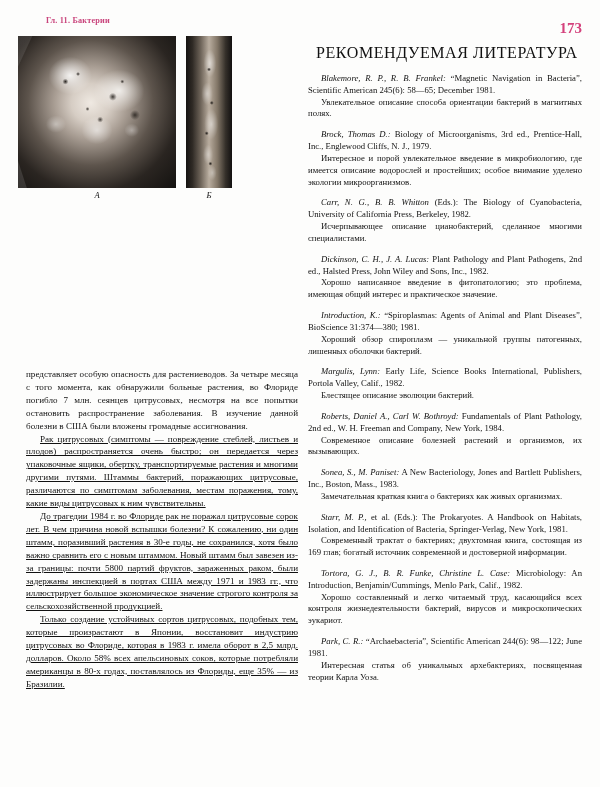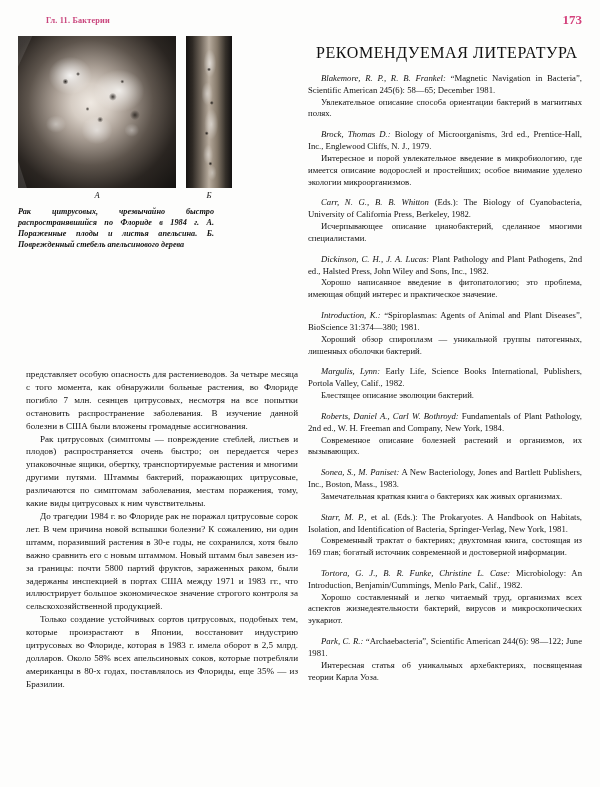--- a/index.html
+++ b/index.html
@@ -28,23 +28,23 @@
     top: 16px;
     left: 18px;
     font-size: 8.2px;
     font-weight: bold;
     color: #c9447c;
     letter-spacing: 0.2px;
     padding-left: 28px;
   }
   .folio {
     position: absolute;
-    top: 12px;
+    top: 20px;
     right: 18px;
-    font-size: 13px;
+    font-size: 15px;
     font-weight: bold;
     color: #d4417c;
   }
 
   
   .col-left {
     position: absolute;
     left: 18px;
     top: 36px;
     width: 272px;
@@ -166,21 +166,21 @@
     left: 26px;
     top: 368px;
     width: 272px;
     font-size: 9.1px;
     line-height: 1.42;
     text-align: justify;
     text-justify: inter-word;
     hyphens: manual;
   }
   .body-text p { margin: 0; }
-  .body-text p + p { text-indent: 14px; }
+  .body-text p + p { text-indent: 14px; text-decoration: underline; }
 
   
   .biblio-title {
     font-size: 16px;
     letter-spacing: 0.6px;
     margin: 0 0 11px 8px;
     font-weight: normal;
   }
   .ref {
     margin-bottom: 9px;
@@ -215,21 +215,20 @@
           <div class="photoA"></div>
         </div>
         <div class="plate plate-b">
           <div class="photoB"></div>
         </div>
       </div>
       <div class="plate-row">
         <div class="plate-label label-a">А</div>
         <div class="plate-label label-b">Б</div>
       </div>
-      <div class="caption">Рак цитрусовых, чрезвычайно быстро распространявшийся по Флориде в 1984 г. А. Пораженные плоды и листья апельсина. Б. Поврежденный стебель апельсинового дерева</div>
     </div>
   </div>
 
   <div class="body-text">
     <p>представляет особую опасность для растениеводов. За четыре месяца с того момента, как обнаружили больные растения, во Флориде погибло 7 млн. сеянцев цитрусовых, несмотря на все попытки остановить распространение заболевания. В изучение данной болезни в США были вложены громадные ассигнования.</p>
     <p>Рак цитрусовых (симптомы — повреждение стеблей, листьев и плодов) распространяется очень быстро; он передается через упаковочные ящики, обертку, транспортируемые растения и многими другими путями. Штаммы бактерий, поражающих цитрусовые, различаются по симптомам заболевания, местам поражения, тому, какие виды цитрусовых к ним чувствительны.</p>
     <p>До трагедии 1984 г. во Флориде рак не поражал цитрусовые сорок лет. В чем причина новой вспышки болезни? К сожалению, ни один штамм, поразивший растения в 30-е годы, не сохранился, хотя было важно сравнить его с новым штаммом. Новый штамм был завезен из-за границы: почти 5800 партий фруктов, зараженных раком, были задержаны инспекцией в портах США между 1971 и 1983 гг., что иллюстрирует большое экономическое значение строгого контроля за сельскохозяйственной продукцией.</p>
     <p>Только создание устойчивых сортов цитрусовых, подобных тем, которые произрастают в Японии, восстановит индустрию цитрусовых во Флориде, которая в 1983 г. имела оборот в 2,5 млрд. долларов. Около 58% всех апельсиновых соков, которые потребляли американцы в 80-х годах, поставлялось из Флориды, еще 35% — из Бразилии.</p>
   </div>
 
@@ -267,21 +266,21 @@
         <div class="ref">
           <span class="cite"><span class="authors">Sonea, S., M. Paniset:</span><span> A New Bacteriology, Jones and Bartlett Publishers, Inc., Boston, Mass., 1983.</span></span>
           <span class="annot">Замечательная краткая книга о бактериях как живых организмах.</span>
         </div>
         <div class="ref">
           <span class="cite"><span class="authors">Starr, M. P.,</span><span> et al. (Eds.): The Prokaryotes. A Handbook on Habitats, Isolation, and Identification of Bacteria, Springer-Verlag, New York, 1981.</span></span>
           <span class="annot">Современный трактат о бактериях; двухтомная книга, состоящая из 169 глав; богатый источник современной и достоверной информации.</span>
         </div>
         <div class="ref">
           <span class="cite"><span class="authors">Tortora, G. J., B. R. Funke, Christine L. Case:</span><span> Microbiology: An Introduction, Benjamin/Cummings, Menlo Park, Calif., 1982.</span></span>
-          <span class="annot">Хорошо составленный и легко читаемый труд, организмах всех аспектов жизнедеятельности бактерий, вирусов и микроскопических эукариот.</span>
+          <span class="annot">Хорошо составленный и легко читаемый труд, касающийся всех контроля жизнедеятельности бактерий, вирусов и микроскопических эукариот.</span>
         </div>
         <div class="ref">
           <span class="cite"><span class="authors">Park, C. R.:</span><span> “Archaebacteria”, Scientific American 244(6): 98—122; June 1981.</span></span>
           <span class="annot">Интересная статья об уникальных архебактериях, посвященная теории Карла Уоза.</span>
         </div>
       </div>
   </div>
 
 </div>
 

